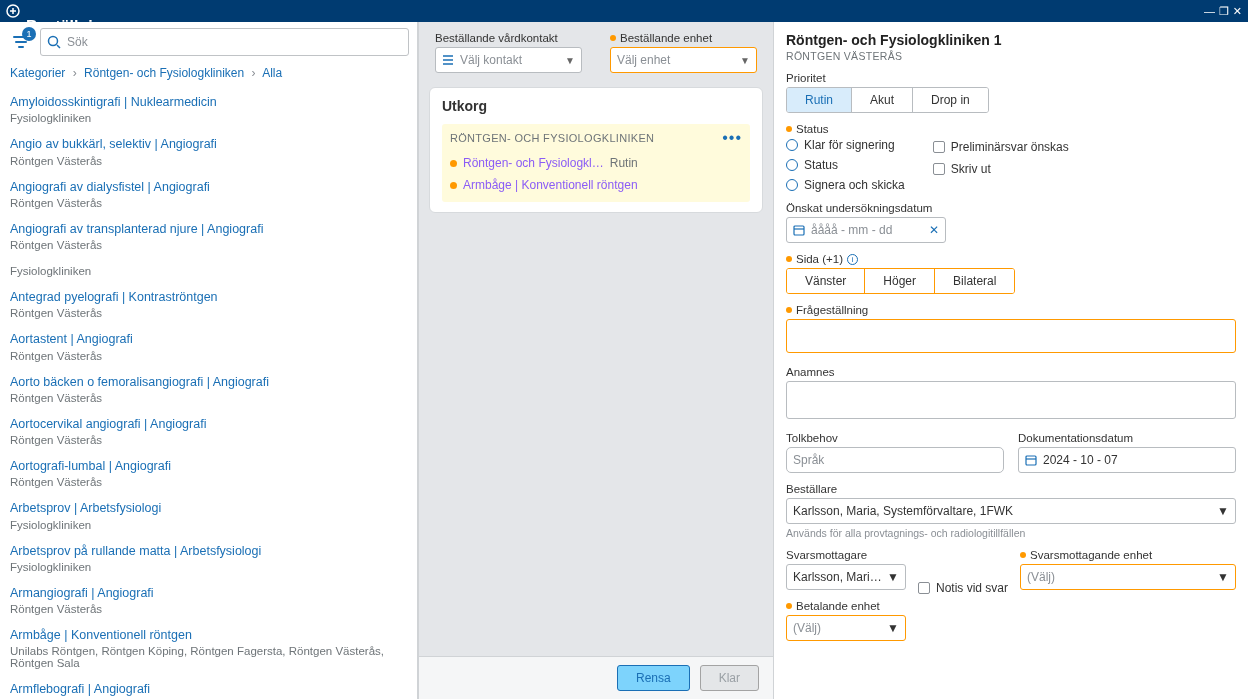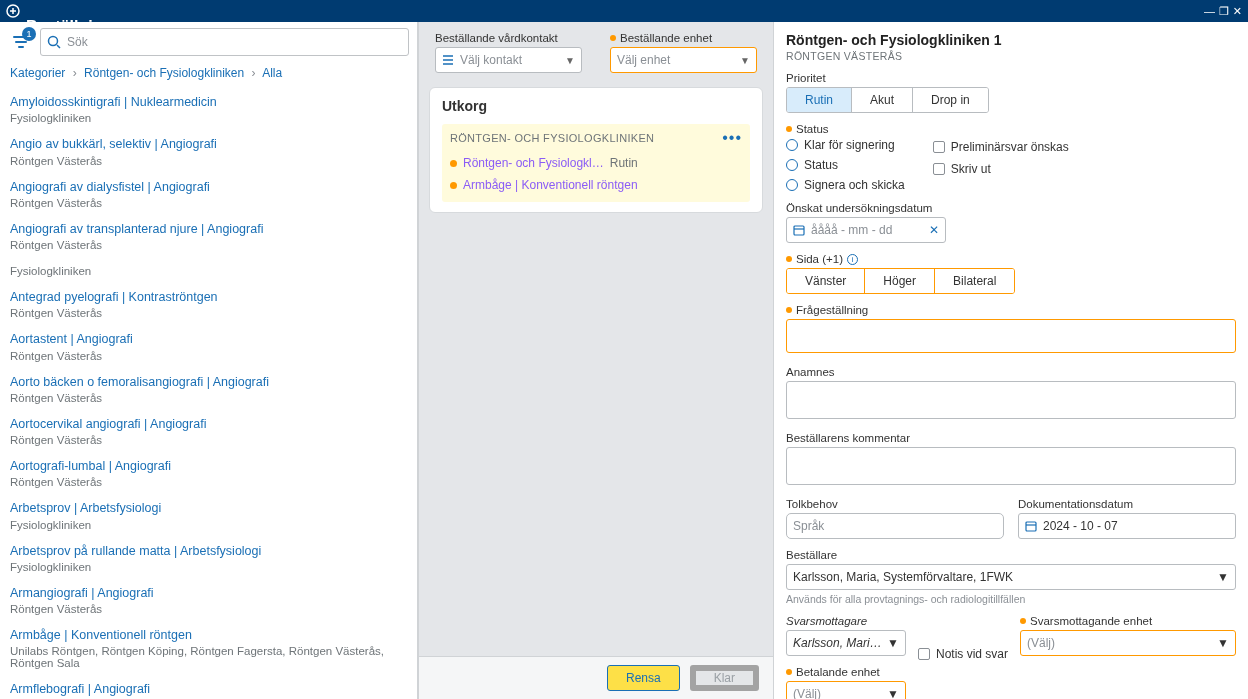--- a/index.html
+++ b/index.html
@@ -48,22 +48,22 @@
   .utkorg-section { background: #fffbdc; border-radius: 3px; padding: 0 8px 6px; margin-top: 4px; }
   .utkorg-sec-head { display: flex; justify-content: space-between; align-items: center; padding: 6px 0; font-size: 11px; letter-spacing: .3px; color: #6e7478; }
   .utkorg-more { color: #1a6fb5; cursor: pointer; font-size: 16px; letter-spacing: 1px; line-height: 1; }
   .utkorg-row { display: flex; align-items: center; gap: 6px; padding: 4px 0; font-size: 12px; }
   .utkorg-row .dot { width: 7px; height: 7px; border-radius: 50%; background: #f90; flex-shrink: 0; }
   .utkorg-row .name { color: #8b5cf6; }
   .utkorg-row .tag { color: #6e7478; }
 
   .mid-footer { margin-top: auto; border-top: 1px solid #d0d3d6; padding: 8px 14px; display: flex; justify-content: flex-end; gap: 10px; background: #f5f6f7; }
   .btn { height: 26px; padding: 0 18px; border-radius: 3px; font-size: 12px; cursor: pointer; display: flex; align-items: center; }
-  .btn-outline { border: 1px solid #1a6fb5; color: #1a6fb5; background: #fde047; }
-  .btn-disabled { border: 6px solid #a3a3a3; color: #9aa0a5; background: #e4e6e8; cursor: default; }
+  .btn-outline { border: 1px solid #1a6fb5; color: #1a6fb5; background: #7dd3fc; }
+  .btn-disabled { border: 1px solid #a3a3a3; color: #9aa0a5; background: #e4e6e8; cursor: default; }
 
   
   .right-panel { width: 474px; background: #fff; overflow-y: auto; padding: 10px 12px 20px; }
   .rp-title { font-weight: 700; font-size: 14px; color: #222; }
   .rp-sub { font-size: 10.5px; letter-spacing: .3px; color: #6e7478; margin-top: 2px; margin-bottom: 10px; }
 
   .rp-field { margin-bottom: 10px; }
   .rp-label { font-size: 11.5px; color: #333; margin-bottom: 3px; display: flex; align-items: center; gap: 4px; }
   .info-icon { width: 11px; height: 11px; border: 1px solid #1a6fb5; border-radius: 50%; display: inline-flex; align-items: center; justify-content: center; font-size: 8px; color: #1a6fb5; cursor: default; }
 
@@ -94,21 +94,21 @@
   .row-2 > .rp-field { flex: 1; }
   .text-input { width: 100%; height: 26px; border: 1px solid #b8bcc0; border-radius: 5px; padding: 0 6px; font-size: 12px; outline: none; }
   .text-input::placeholder { color: #8a8f95; }
 
   .select-full { height: 26px; border: 1px solid #b8bcc0; border-radius: 3px; display: flex; align-items: center; justify-content: space-between; padding: 0 6px; font-size: 12px; cursor: pointer; color: #333; }
   .select-full.req { border-color: #f90; }
   .select-full .ph { color: #8a8f95; }
   .hint { font-size: 10.5px; color: #8a8f95; margin-top: 3px; }
 
   .row-3 { display: flex; gap: 12px; align-items: flex-end; }
-  .row-3 .col1 { width: 120px; font-style: italic; }
+  .row-3 .col1 { width: 120px; }
   .row-3 .col2 { flex: 0 0 auto; padding-bottom: 5px; }
   .row-3 .col3 { flex: 1; }
 
   
   .list::-webkit-scrollbar, .right-panel::-webkit-scrollbar { width: 8px; }
   .list::-webkit-scrollbar-thumb, .right-panel::-webkit-scrollbar-thumb { background: #c0c3c6; border-radius: 4px; }
 
   svg { display: block; }
 </style>
 </head>
@@ -358,24 +358,20 @@
           <span>Frågeställning</span>
         </div>
       <textarea class="textarea req" style=""></textarea>
     </div>
 
     <div class="rp-field">
       <div class="rp-label">Anamnes</div>
       <textarea class="textarea tall" style=""></textarea>
     </div>
 
-    <div class="rp-field">
-      <div class="rp-label">Beställarens kommentar</div>
-      <textarea class="textarea tall" style=""></textarea>
-    </div>
 
     <div class="row-2">
       <div class="rp-field">
         <div class="rp-label">Tolkbehov</div>
         <input class="text-input" placeholder="Språk" style="">
       </div>
       <div class="rp-field">
         <div class="rp-label">Dokumentationsdatum</div>
         <div class="date-input has-val" style="width:100%;">
           <span style="display:flex;align-items:center;gap:6px;">

